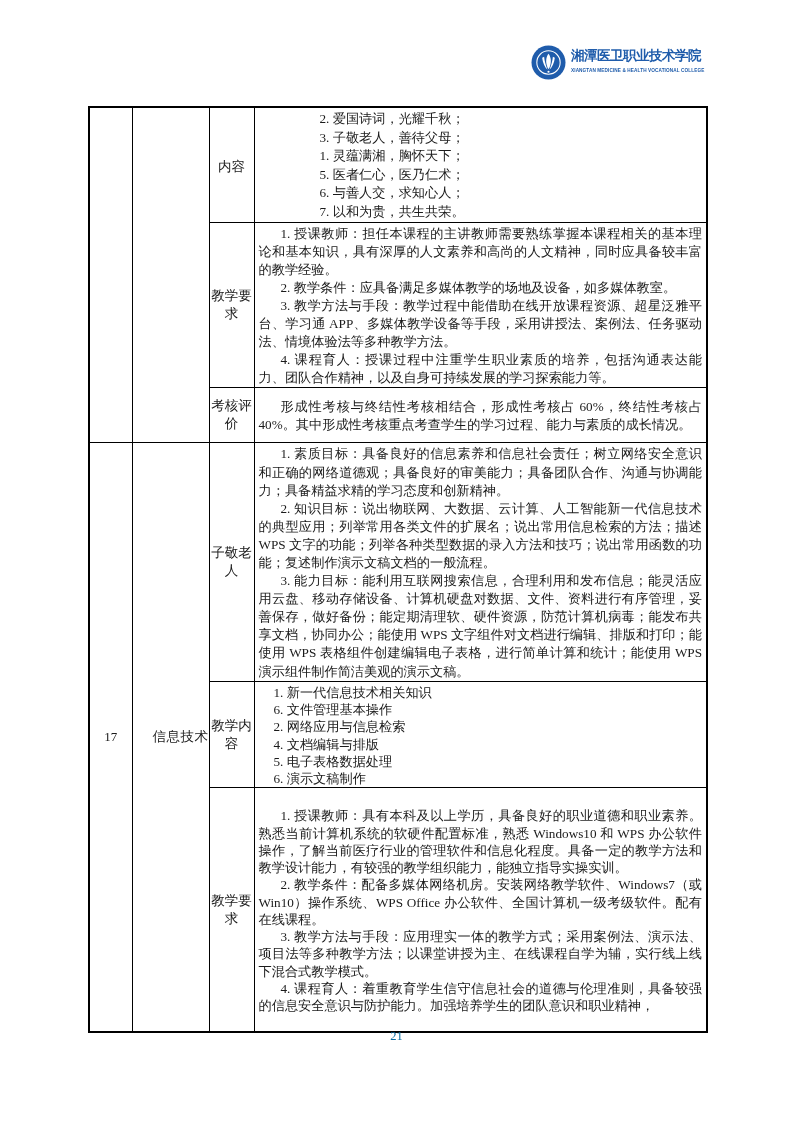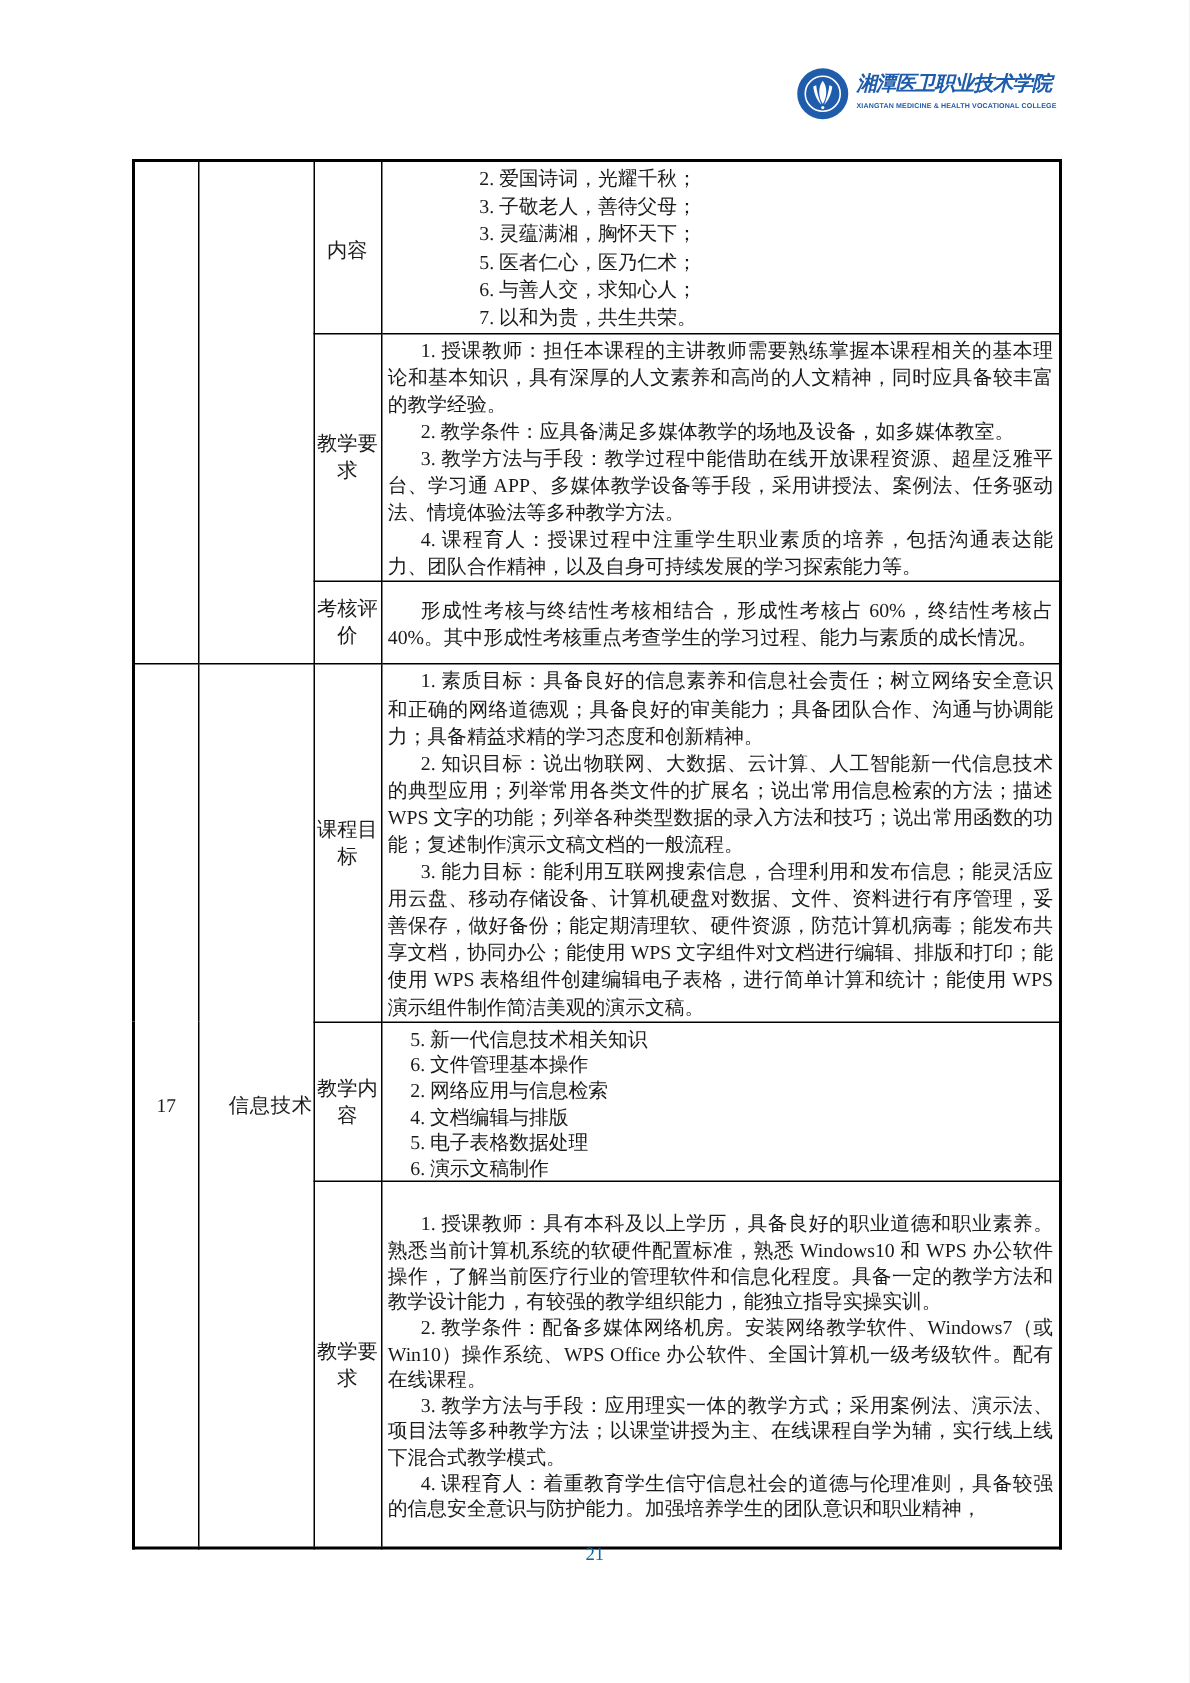--- a/index.html
+++ b/index.html
@@ -8,21 +8,21 @@
     background:#ffffff; overflow:hidden;
     font-family:"Liberation Serif","DejaVu Serif",serif;
     color:#1a1a1a;
   }
 
   
   .logo { position:absolute; left:531px; top:45px; display:flex; align-items:flex-start; }
   .emblem { width:35px; height:35px; flex:0 0 auto; }
   .logo-text { margin-left:5px; padding-top:3px; width:160px; }
   .logo-zh {
-    color:#1f5cab; font-weight:bold; font-style:italic;
+    color:#1f5cab; font-weight:bold; 
     font-size:13.5px; letter-spacing:-0.5px; line-height:15px; white-space:nowrap;
   }
   .logo-en-wrap { height:8px; overflow:visible; }
   .logo-en {
     display:inline-block; color:#1f5cab; font-size:10px; letter-spacing:0.2px;
     white-space:nowrap; transform:scale(0.47); transform-origin:left top;
     font-family:"Liberation Sans","DejaVu Sans",sans-serif; font-weight:bold;
   }
 
   
@@ -93,21 +93,21 @@
         <tr>
       <td class="num-cell" rowspan="3" style="height:0"></td>
       <td class="course-cell" rowspan="3"></td>
       <td class="label-cell label-top" style="height:112px">
         <div class="lbl">内容</div>
       </td>
       <td class="content-cell">
         <div class="cbox lh-a">
           <div class="item-a">2. 爱国诗词，光耀千秋；</div>
           <div class="item-a">3. 子敬老人，善待父母；</div>
-          <div class="item-a">3. 灵蕴满湘，胸怀天下；</div>
+          <div class="item-a">1. 灵蕴满湘，胸怀天下；</div>
           <div class="item-a">5. 医者仁心，医乃仁术；</div>
           <div class="item-a">6. 与善人交，求知心人；</div>
           <div class="item-a">7. 以和为贵，共生共荣。</div>
         </div>
       </td>
     </tr>
 
     <tr>
       <td class="label-cell" style="height:164px">
         <div>教学要求</div>
@@ -134,38 +134,38 @@
     </tr>
 
     <tr class="group-start">
       <td class="num-cell" rowspan="3">
         <span>17</span>
       </td>
       <td class="course-cell" rowspan="3">
         <span>信息技术</span>
       </td>
       <td class="label-cell" style="height:236px">
-        <div>课程目标</div>
+        <div>子敬老人</div>
       </td>
       <td class="content-cell">
         <div class="cbox lh-d">
           <div class="para">1. 素质目标：具备良好的信息素养和信息社会责任；树立网络安全意识和正确的网络道德观；具备良好的审美能力；具备团队合作、沟通与协调能力；具备精益求精的学习态度和创新精神。</div>
           <div class="para">2. 知识目标：说出物联网、大数据、云计算、人工智能新一代信息技术的典型应用；列举常用各类文件的扩展名；说出常用信息检索的方法；描述 WPS 文字的功能；列举各种类型数据的录入方法和技巧；说出常用函数的功能；复述制作演示文稿文档的一般流程。</div>
           <div class="para">3. 能力目标：能利用互联网搜索信息，合理利用和发布信息；能灵活应用云盘、移动存储设备、计算机硬盘对数据、文件、资料进行有序管理，妥善保存，做好备份；能定期清理软、硬件资源，防范计算机病毒；能发布共享文档，协同办公；能使用 WPS 文字组件对文档进行编辑、排版和打印；能使用 WPS 表格组件创建编辑电子表格，进行简单计算和统计；能使用 WPS 演示组件制作简洁美观的演示文稿。</div>
         </div>
       </td>
     </tr>
 
     <tr>
       <td class="label-cell" style="height:104px">
         <div>教学内容</div>
       </td>
       <td class="content-cell">
         <div class="cbox lh-e">
-          <div class="item-e">5. 新一代信息技术相关知识</div>
+          <div class="item-e">1. 新一代信息技术相关知识</div>
           <div class="item-e">6. 文件管理基本操作</div>
           <div class="item-e">2. 网络应用与信息检索</div>
           <div class="item-e">4. 文档编辑与排版</div>
           <div class="item-e">5. 电子表格数据处理</div>
           <div class="item-e">6. 演示文稿制作</div>
         </div>
       </td>
     </tr>
 
     <tr>

